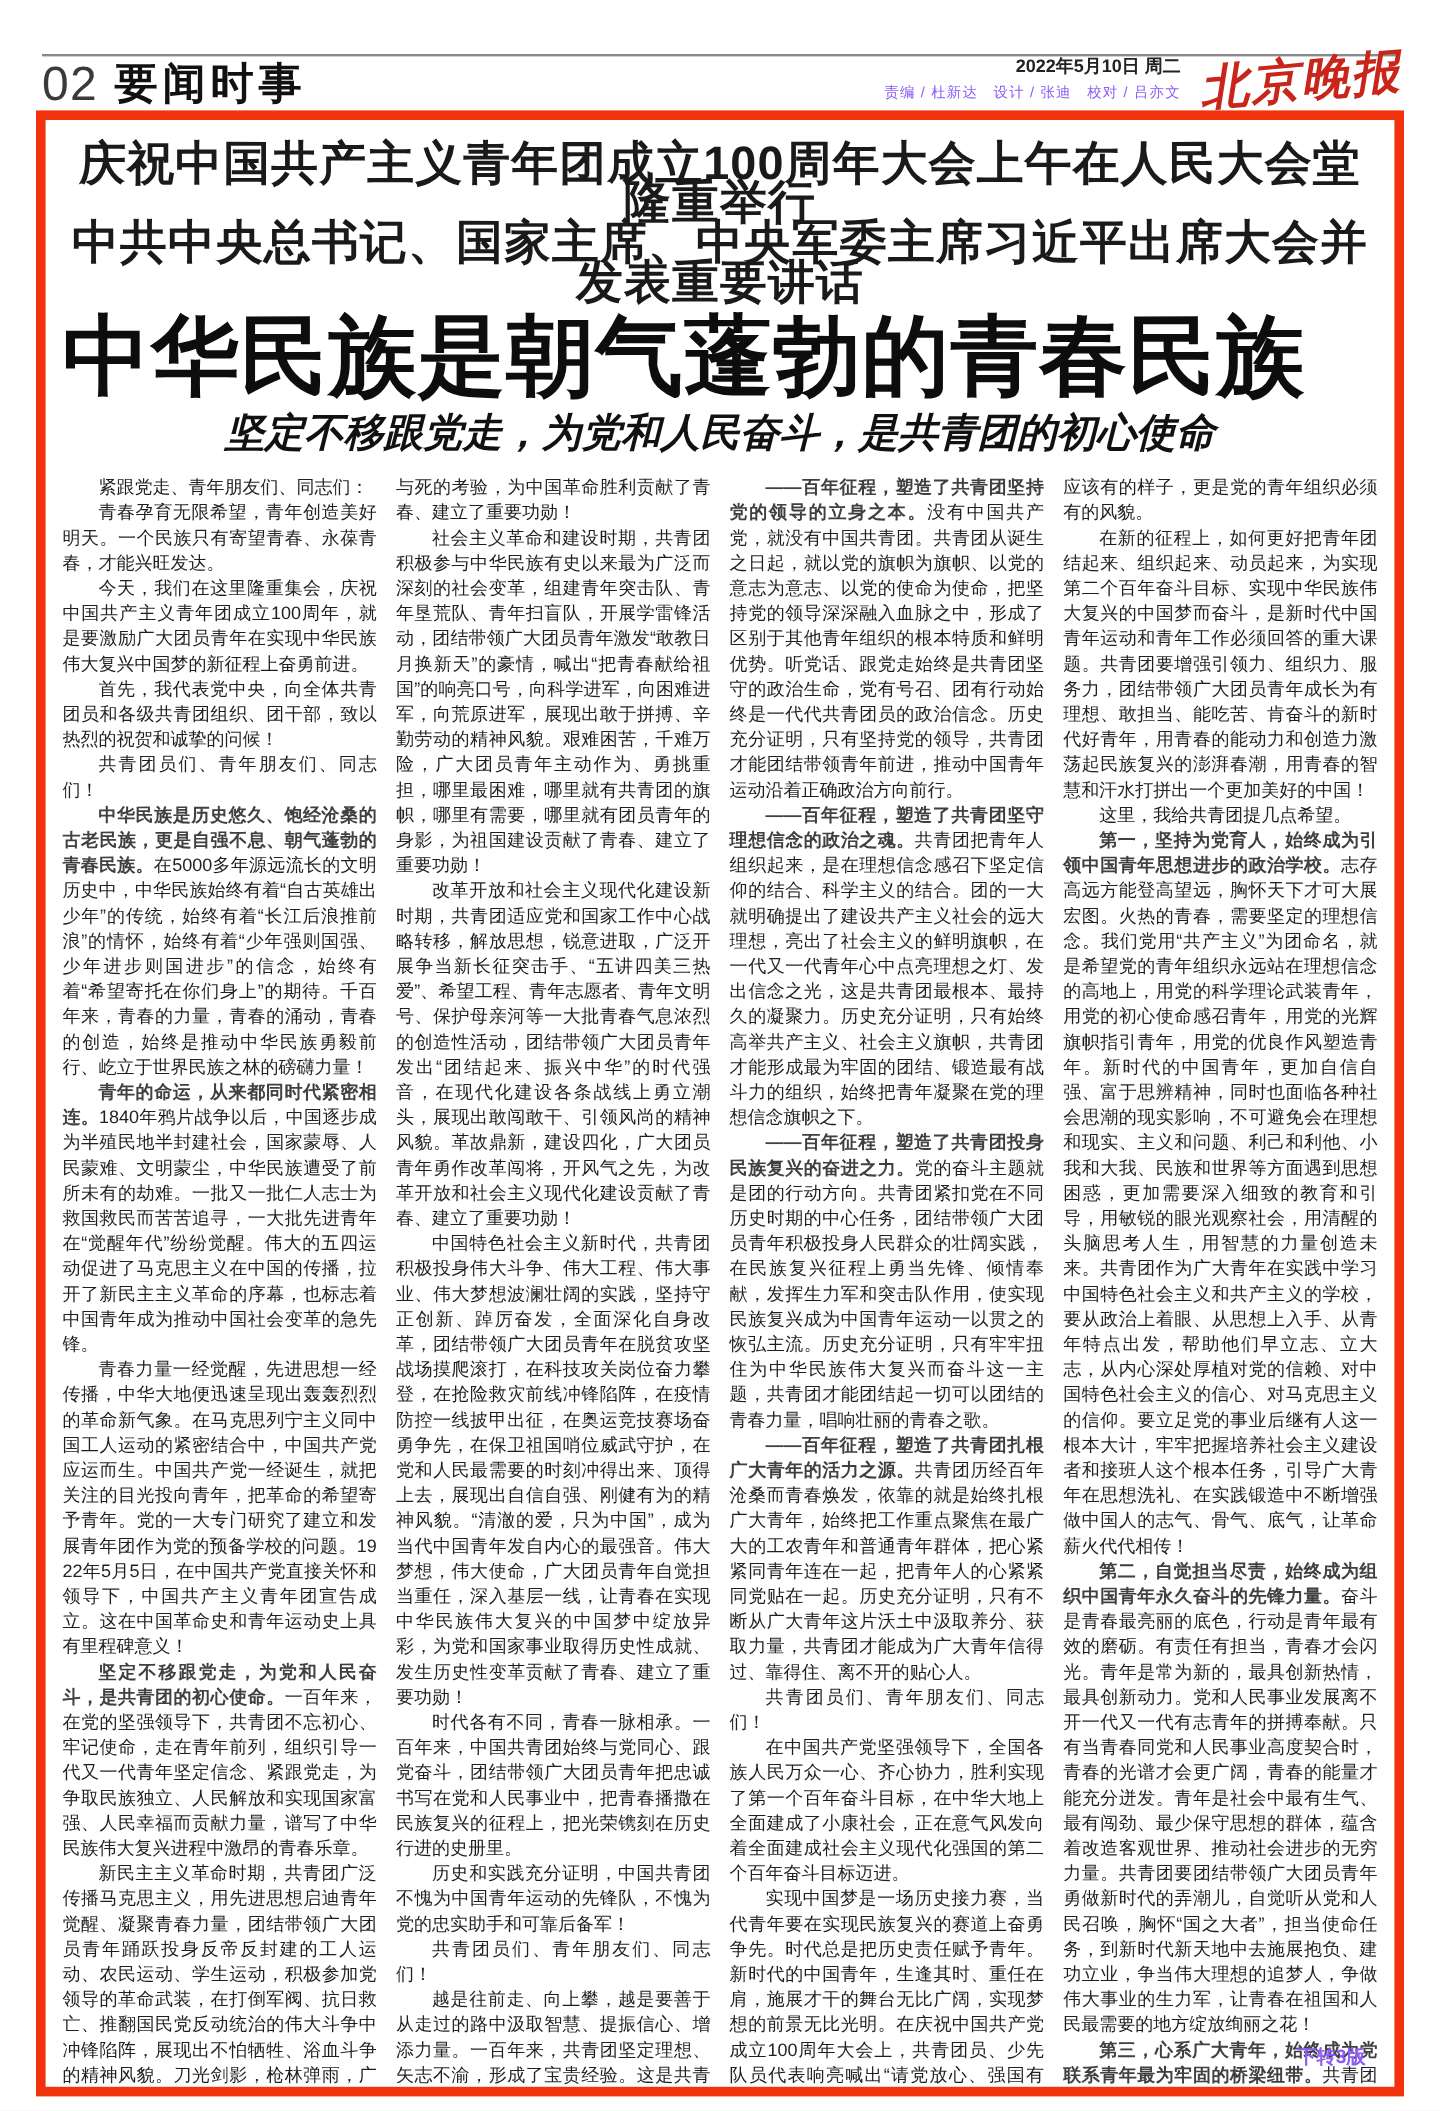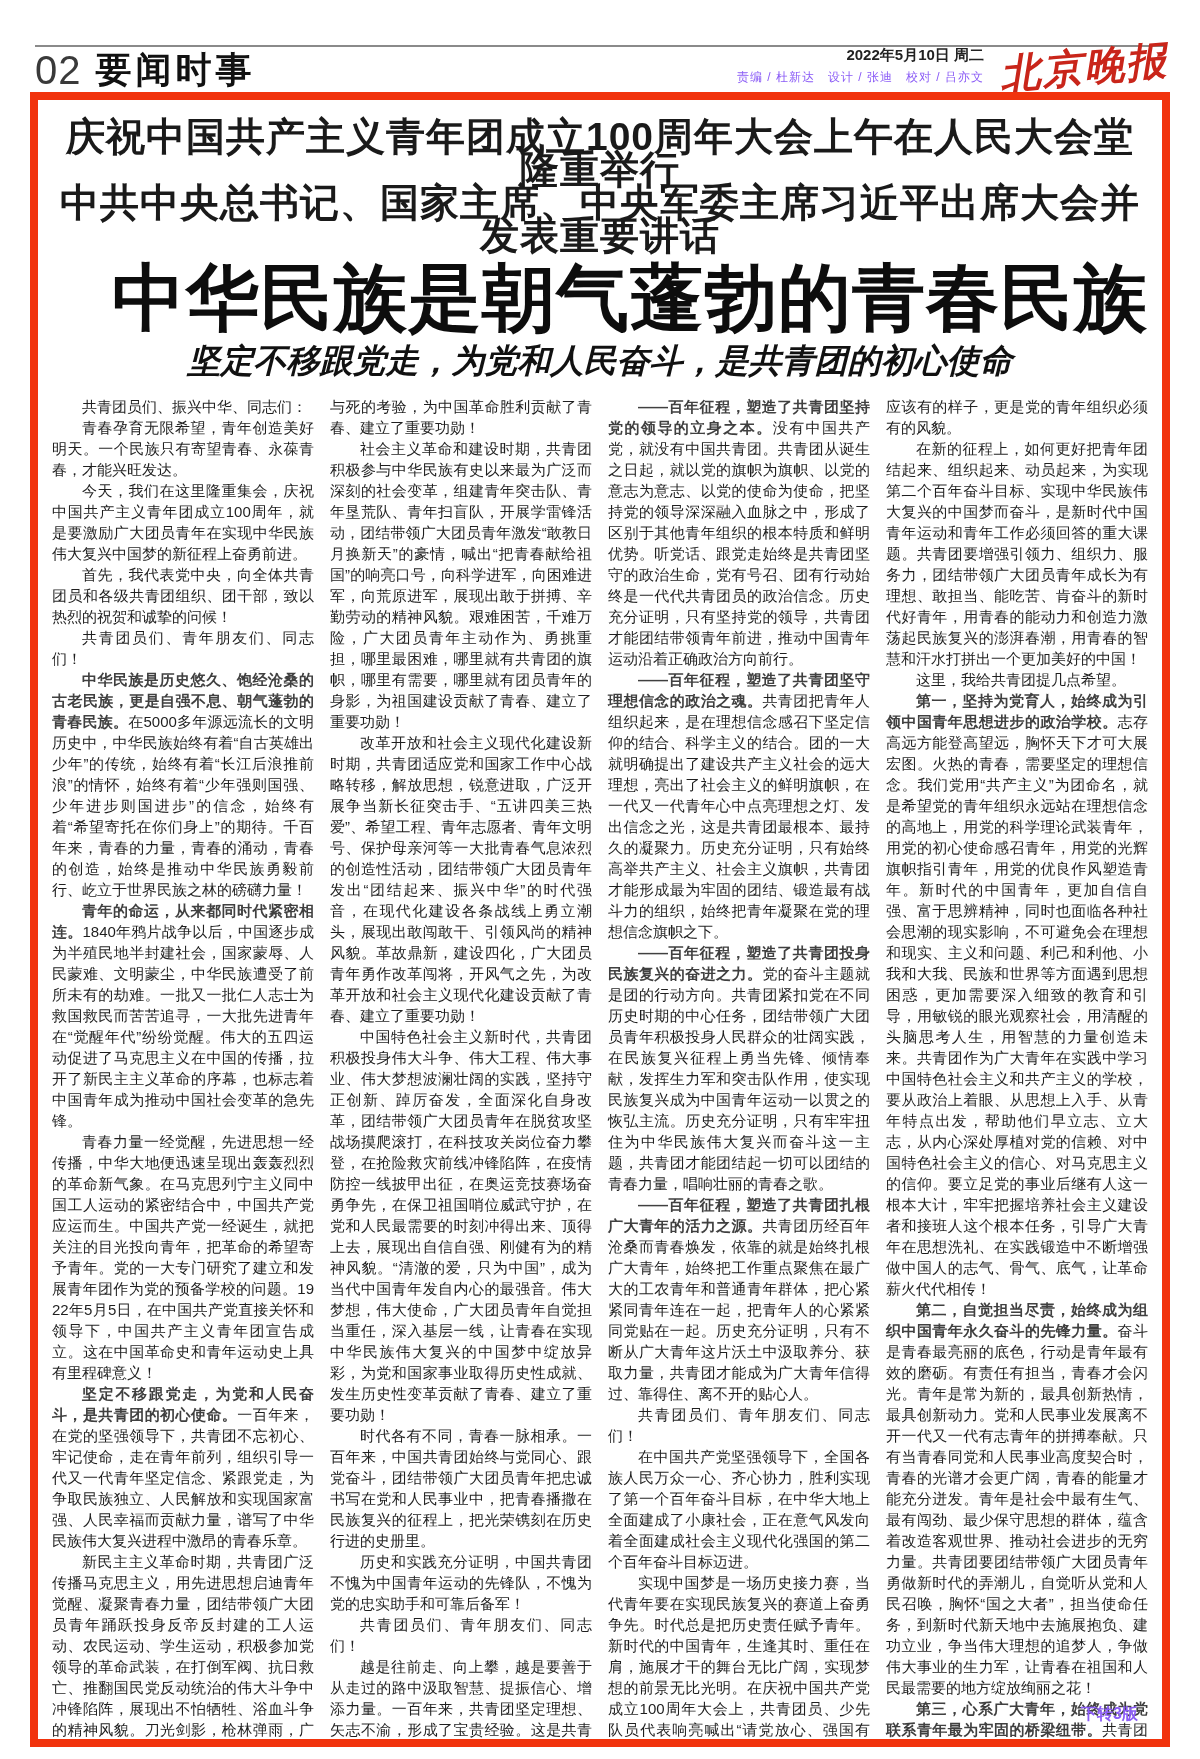--- a/index.html
+++ b/index.html
@@ -44,21 +44,21 @@
     padding: 20px 14px 12px 14px;
     overflow: hidden;
   }
   .kicker {
     text-align: center;
     font-size: 39px; line-height: 33px;
     font-weight: 600; color: #1a1a1a;
     letter-spacing: 1px;
   }
   .title {
-    text-align: right;
+    text-align: left;
     font-size: 73px; line-height: 76px;
     font-weight: 900; color: #0d0d0d;
     margin-top: 8px;
     letter-spacing: 1px;
     white-space: nowrap;
   }
   .subtitle {
     text-align: center;
     font-size: 33px; line-height: 38px;
     font-weight: 700; color: #111;
@@ -105,21 +105,21 @@
       <div class="masthead">北京晚报</div>
     </div>
   </div>
 
   <div class="article-frame">
     <div class="kicker">庆祝中国共产主义青年团成立100周年大会上午在人民大会堂隆重举行</div>
     <div class="kicker">中共中央总书记、国家主席、中央军委主席习近平出席大会并发表重要讲话</div>
     <h1 class="title">中华民族是朝气蓬勃的青春民族</h1>
     <div class="subtitle">坚定不移跟党走，为党和人民奋斗，是共青团的初心使命</div>
     <div class="body">
-        <p>共青团员们、振兴中华、同志们：</p>
+        <p>紧跟党走、青年朋友们、同志们：</p>
         <p>青春孕育无限希望，青年创造美好明天。一个民族只有寄望青春、永葆青春，才能兴旺发达。</p>
         <p>今天，我们在这里隆重集会，庆祝中国共产主义青年团成立100周年，就是要激励广大团员青年在实现中华民族伟大复兴中国梦的新征程上奋勇前进。</p>
         <p>首先，我代表党中央，向全体共青团员和各级共青团组织、团干部，致以热烈的祝贺和诚挚的问候！</p>
         <p>共青团员们、青年朋友们、同志们！</p>
         <p><b>中华民族是历史悠久、饱经沧桑的古老民族，更是自强不息、朝气蓬勃的青春民族。</b>在5000多年源远流长的文明历史中，中华民族始终有着“自古英雄出少年”的传统，始终有着“长江后浪推前浪”的情怀，始终有着“少年强则国强、少年进步则国进步”的信念，始终有着“希望寄托在你们身上”的期待。千百年来，青春的力量，青春的涌动，青春的创造，始终是推动中华民族勇毅前行、屹立于世界民族之林的磅礴力量！</p>
         <p><b>青年的命运，从来都同时代紧密相连。</b>1840年鸦片战争以后，中国逐步成为半殖民地半封建社会，国家蒙辱、人民蒙难、文明蒙尘，中华民族遭受了前所未有的劫难。一批又一批仁人志士为救国救民而苦苦追寻，一大批先进青年在“觉醒年代”纷纷觉醒。伟大的五四运动促进了马克思主义在中国的传播，拉开了新民主主义革命的序幕，也标志着中国青年成为推动中国社会变革的急先锋。</p>
         <p>青春力量一经觉醒，先进思想一经传播，中华大地便迅速呈现出轰轰烈烈的革命新气象。在马克思列宁主义同中国工人运动的紧密结合中，中国共产党应运而生。中国共产党一经诞生，就把关注的目光投向青年，把革命的希望寄予青年。党的一大专门研究了建立和发展青年团作为党的预备学校的问题。1922年5月5日，在中国共产党直接关怀和领导下，中国共产主义青年团宣告成立。这在中国革命史和青年运动史上具有里程碑意义！</p>
         <p><b>坚定不移跟党走，为党和人民奋斗，是共青团的初心使命。</b>一百年来，在党的坚强领导下，共青团不忘初心、牢记使命，走在青年前列，组织引导一代又一代青年坚定信念、紧跟党走，为争取民族独立、人民解放和实现国家富强、人民幸福而贡献力量，谱写了中华民族伟大复兴进程中激昂的青春乐章。</p>
         <p>新民主主义革命时期，共青团广泛传播马克思主义，用先进思想启迪青年觉醒、凝聚青春力量，团结带领广大团员青年踊跃投身反帝反封建的工人运动、农民运动、学生运动，积极参加党领导的革命武装，在打倒军阀、抗日救亡、推翻国民党反动统治的伟大斗争中冲锋陷阵，展现出不怕牺牲、浴血斗争的精神风貌。刀光剑影，枪林弹雨，广大团员青年对党忠贞不渝，经受住了生与死的考验，为中国革命胜利贡献了青春、建立了重要功勋！</p>
         <p>社会主义革命和建设时期，共青团积极参与中华民族有史以来最为广泛而深刻的社会变革，组建青年突击队、青年垦荒队、青年扫盲队，开展学雷锋活动，团结带领广大团员青年激发“敢教日月换新天”的豪情，喊出“把青春献给祖国”的响亮口号，向科学进军，向困难进军，向荒原进军，展现出敢于拼搏、辛勤劳动的精神风貌。艰难困苦，千难万险，广大团员青年主动作为、勇挑重担，哪里最困难，哪里就有共青团的旗帜，哪里有需要，哪里就有团员青年的身影，为祖国建设贡献了青春、建立了重要功勋！</p>

